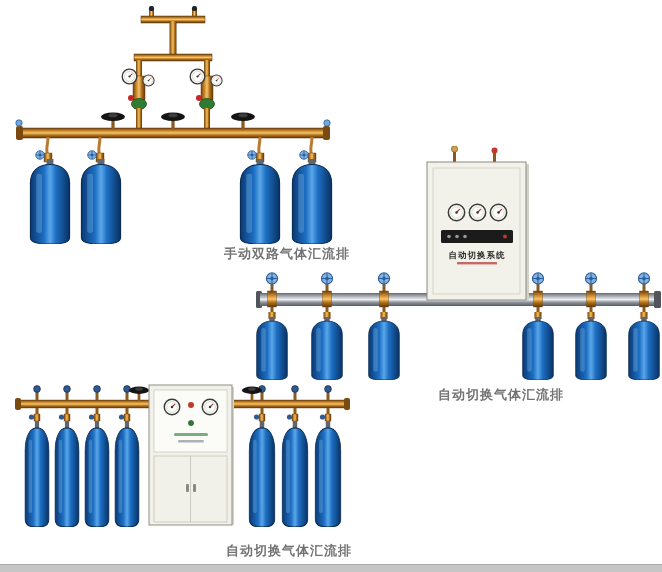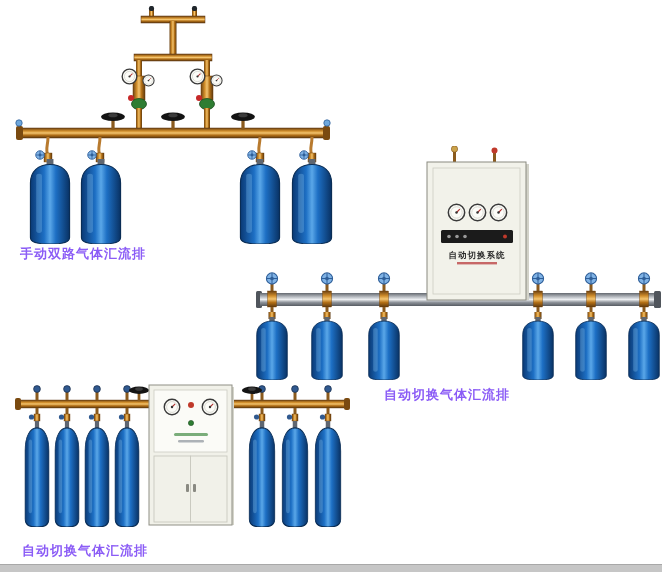--- a/index.html
+++ b/index.html
@@ -3,22 +3,22 @@
 <meta charset="utf-8">
 <style>
   html,body{margin:0;padding:0;background:#ffffff;}
   .page{
     position:relative;width:662px;height:572px;background:#ffffff;overflow:hidden;
     font-family:"Liberation Sans",sans-serif;
   }
   .figure{position:absolute;}
   .figure svg{display:block;}
   .caption{
-    position:absolute;color:#8b5cf6;font-size:13px;font-weight:bold;
-    text-align:left;letter-spacing:1px;line-height:16px;
+    position:absolute;color:#737373;font-size:13px;font-weight:bold;
+    text-align:right;letter-spacing:1px;line-height:16px;
   }
   .bottom-strip{
     position:absolute;left:0;top:564px;width:662px;height:8px;
     background:#c6c6c6;border-top:1px solid #a8a8a8;box-sizing:border-box;
   }
 </style>
 </head>
 <body>
 
 <div class="page">

